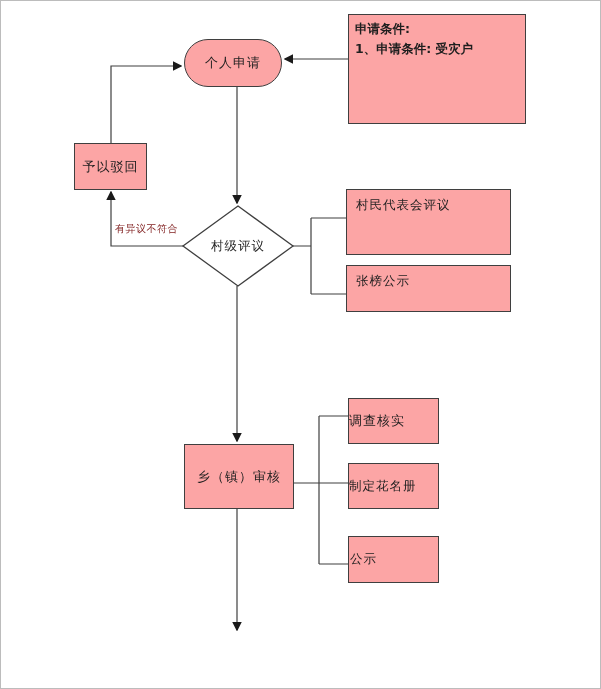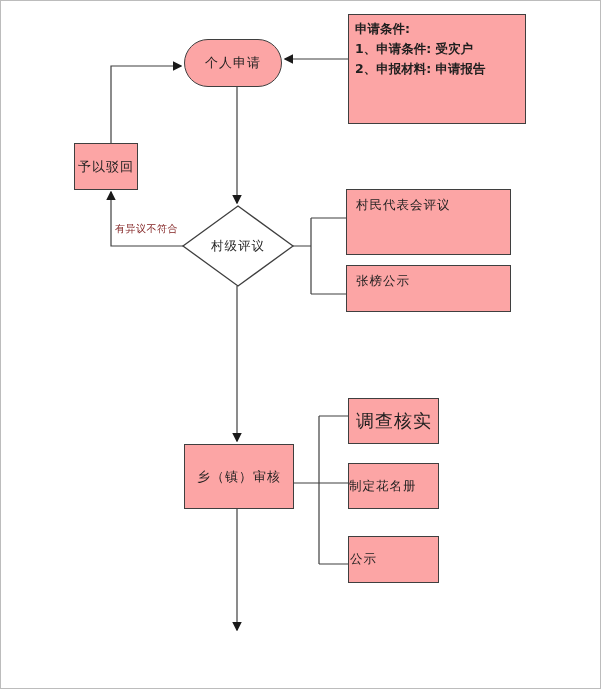--- a/index.html
+++ b/index.html
@@ -21,26 +21,26 @@
     border:1.5px solid #3f3f3f;
     font-size:13px;
     color:#1f1f1f;
     letter-spacing:1px;
   }
   .center{display:flex;align-items:center;justify-content:center;text-align:center;}
   .stadium{border-radius:24px;}
   
   #apply{left:183px;top:38px;width:98px;height:48px;}
   #conditions{left:347px;top:13px;width:178px;height:110px;padding:4px 6px;font-weight:bold;font-size:12.5px;line-height:20px;letter-spacing:0;}
-  #reject{left:73px;top:142px;width:64px;height:47px;}
+  #reject{left:73px;top:142px;width:73px;height:47px;}
   #village-review-label{left:182px;top:225px;width:110px;height:40px;position:absolute;font-size:12.5px;letter-spacing:1px;}
   #villager-rep{left:345px;top:188px;width:165px;height:66px;padding:7px 9px;font-size:12.5px;}
   #post-notice{left:345px;top:264px;width:165px;height:47px;padding:7px 9px;font-size:12.5px;}
   #township{left:183px;top:443px;width:110px;height:65px;}
-  #investigate{left:347px;top:397px;width:91px;height:46px;display:flex;align-items:center;padding-left:7px;font-size:18px;}
+  #investigate{left:347px;top:397px;width:91px;height:46px;display:flex;align-items:center;font-size:13px;}
   #roster{left:347px;top:462px;width:91px;height:46px;display:flex;align-items:center;font-size:12.5px;}
   #public-notice{left:347px;top:535px;width:91px;height:47px;display:flex;align-items:center;padding-left:1px;font-size:12.5px;}
   #county{left:182px;top:632px;width:108px;height:44px;border-radius:22px;}
   #objection-label{
     position:absolute;left:114px;top:221px;
     font-size:10px;color:#7f1d1d;letter-spacing:0.5px;
     background:transparent;
   }
   .cond-line{white-space:nowrap;}
 </style>
@@ -75,21 +75,20 @@
     <polygon points="237,205 292,245 237,285 182,245" fill="#ffffff" stroke="#3f3f3f" stroke-width="1.3"></polygon>
   </svg>
 
   <div class="node stadium center" id="apply">
     <span>个人申请</span>
   </div>
 
   <div class="node" id="conditions">
     <div class="cond-line">申请条件:</div>
     <div class="cond-line">1、申请条件: 受灾户</div>
-    <div class="cond-line">2、申报材料: 申请报告</div>
   </div>
 
   <div class="node center" id="reject">
     <span>予以驳回</span>
   </div>
 
   <div class="center" id="village-review-label">
     <span>村级评议</span>
   </div>
 

